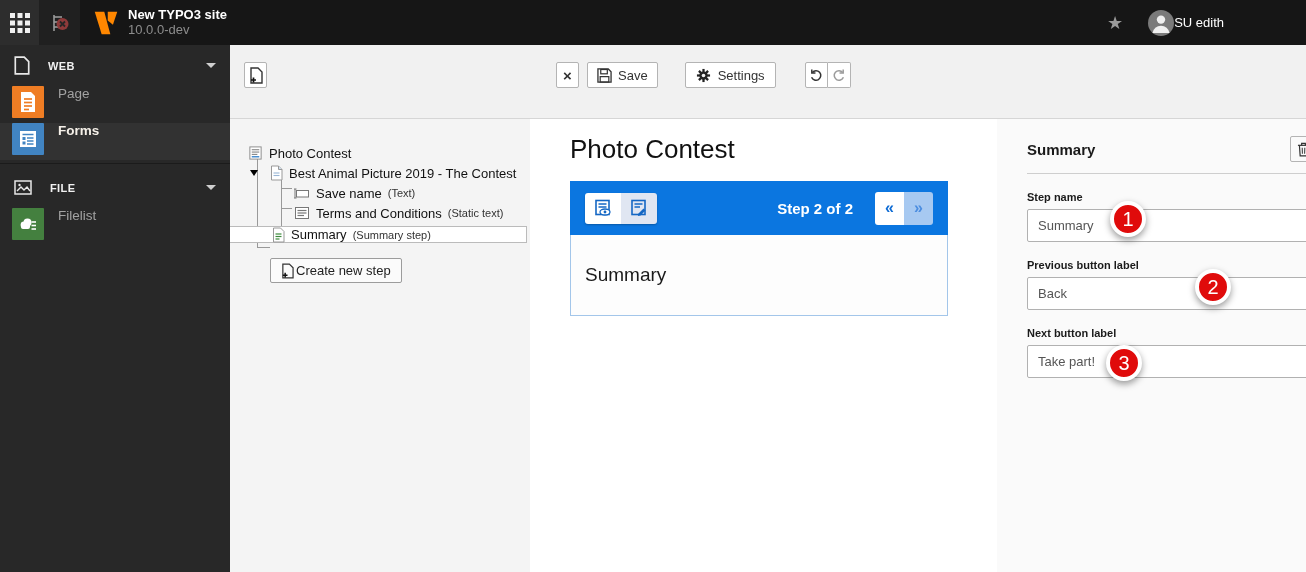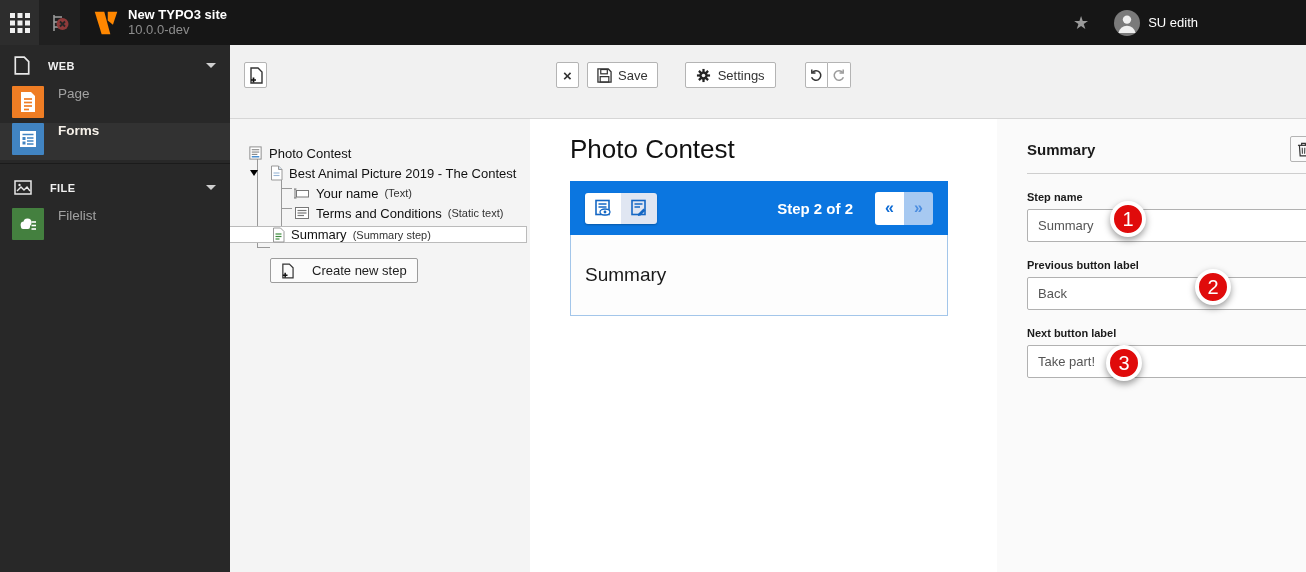--- a/index.html
+++ b/index.html
@@ -12,21 +12,21 @@
     background:#161616; display:flex; align-items:center; }
   .tb-btn { height:45px; display:flex; align-items:center; justify-content:center; cursor:pointer; }
   .tb-grid { width:39px; background:#2d2d2d; }
   .tb-tree { width:41px; background:#202020; }
   .tb-logo { margin-left:13px; width:26px; height:28px; }
   .tb-titles { margin-left:9px; line-height:1.15; }
   .tb-site { color:#ffffff; font-size:13px; font-weight:bold; }
   .tb-ver { color:#8d8d8d; font-size:13px; }
   .tb-spacer { flex:1; }
   .tb-star { color:#9a9a9a; font-size:18px; margin-right:25px; cursor:pointer; }
-  .tb-user { display:flex; align-items:center; gap:8px; margin-right:108px; cursor:pointer;justify-content:center; }
+  .tb-user { display:flex; align-items:center; margin-right:82px; cursor:pointer;justify-content:center; }
   .tb-username { color:#fff; font-size:13px; }
 
   
   .sidebar { position:absolute; left:0; top:45px; width:230px; height:527px; background:#282828; }
   .sb-header { height:41px; display:flex; align-items:center; padding:0 14px; cursor:pointer; }
   .sb-header .lbl { color:#f1f1f1; font-size:11px; font-weight:bold; letter-spacing:.4px; margin-left:18px; }
   .sb-caret { margin-left:auto; width:0; height:0; border-left:5px solid transparent;
     border-right:5px solid transparent; border-top:5px solid #cfcfcf; }
   .sb-item { height:37px; display:flex; align-items:flex-start; padding:0 12px; cursor:pointer; }
   .sb-item .micon { width:32px; height:32px; border-radius:1px; flex:0 0 32px;
@@ -63,21 +63,21 @@
   .t-row { height:20px; display:flex; align-items:center; gap:6px; position:relative; z-index:1; }
   .t-row .sub { font-size:11px; color:#333; }
   .t-root { padding-left:18px; }
   .t-node { padding-left:20px; }
   .t-child { padding-left:64px; }
   .t-caret { width:0; height:0; border-left:4.5px solid transparent; cursor:pointer;
     border-right:4.5px solid transparent; border-top:6px solid #000; margin-right:6px; }
   .t-selected { height:17px; background:#fff; border-top:1px solid #bbb; border-bottom:1px solid #bbb;
     border-right:1px solid #bbb; width:297px; padding-left:42px; margin-top:3px; }
   .t-line { position:absolute; background:#999; z-index:0; }
-  .create-step { margin:15px 0 0 40px; display:inline-flex; align-items:center; gap:18px;
+  .create-step { margin:15px 0 0 40px; display:inline-flex; align-items:center; gap:2px;
     background:#fbfbfb; border:1px solid #9c9c9c; border-radius:2px; height:25px;
     padding:0 10px; font-size:13px; color:#222; cursor:pointer; }
 
   
   .stage-title { margin-top:15px; font-size:26px; color:#111; font-weight:400; }
   .step-panel { width:378px; margin-top:16px; }
   .step-header { height:54px; background:#0b76e0; display:flex; align-items:center; padding:0 15px; }
   .mode-group { display:flex; border-radius:3px; overflow:hidden;
     box-shadow:0 1px 2px rgba(0,0,0,.25); }
   .mode-btn { width:36px; height:31px; display:flex; align-items:center; justify-content:center; cursor:pointer; }
@@ -313,21 +313,21 @@
               </g>
           </svg>
           <span>Best Animal Picture 2019 - The Contest</span>
         </div>
 
         <div class="t-row t-child">
           <svg width="16" height="13" viewBox="0 0 16 13">
             <rect x="2.5" y="3.5" width="12" height="6.5" fill="#fff" stroke="#777"></rect>
             <path d="M1 2 v9 M0 2 h2.5 M0 11 h2.5" stroke="#777" stroke-width="1"></path>
           </svg>
-          <span>Your name</span>
+          <span>Save name</span>
           <span class="sub">(Text)</span>
         </div>
 
 
         <div class="t-row t-child">
           <svg width="16" height="14" viewBox="0 0 16 14">
             <rect x="1.5" y="1.5" width="13" height="11" fill="#fff" stroke="#777"></rect>
             <g stroke="#777" stroke-width="1.2">
                 <line x1="3.5" y1="4.5" x2="12.5" y2="4.5"></line>
                 <line x1="3.5" y1="7" x2="12.5" y2="7"></line>

